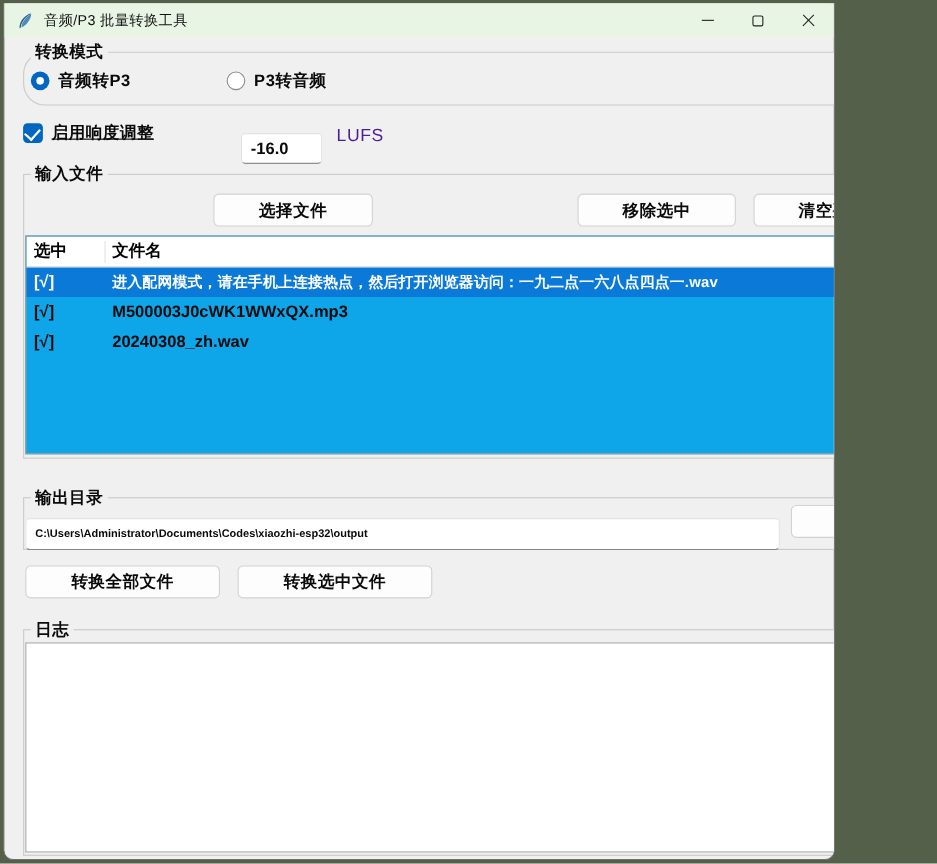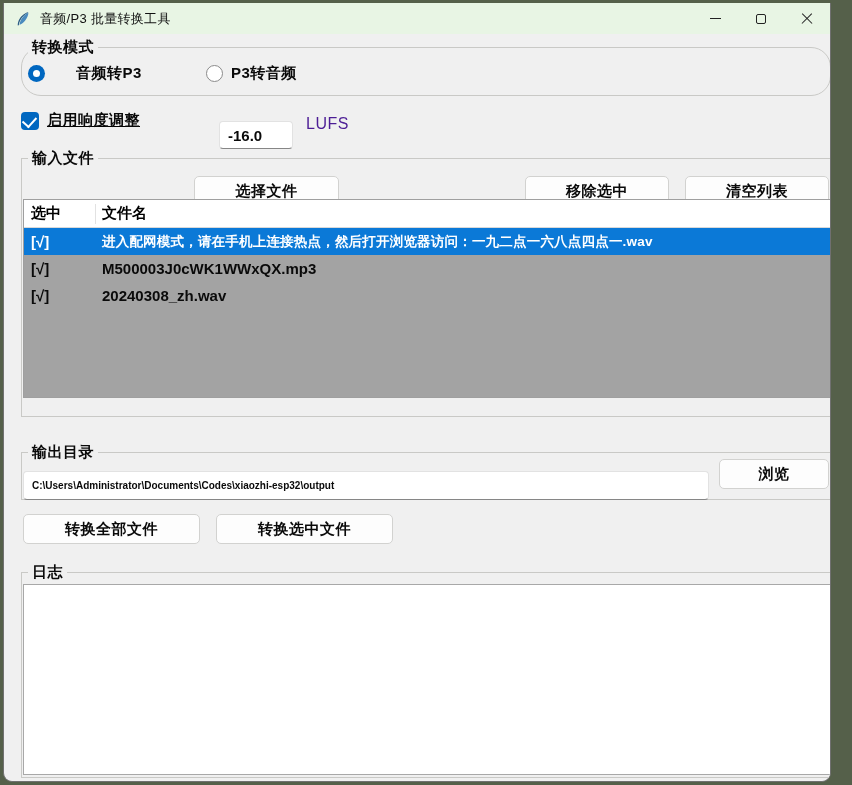--- a/index.html
+++ b/index.html
@@ -4,21 +4,21 @@
 <style>
   * { margin:0; padding:0; box-sizing:border-box; }
   html,body { width:852px; height:785px; }
   body {
     font-family:"Liberation Sans", sans-serif;
     background:#55604a;
     position:relative;
     overflow:hidden;
   }
   .window {
-    position:absolute; left:3px; top:3px; width:828px; height:779px;
+    position:absolute; left:3px; top:3px; width:756px; height:779px;
     background:#f0f0f0;
     border:1px solid #707070; border-top:none;
     border-radius:0 0 9px 9px;
     overflow:hidden;
   }
   
   .titlebar {
     position:absolute; left:0; top:0; width:100%; height:31px;
     background:#e8f5e4;
     display:flex; align-items:center;
@@ -69,22 +69,22 @@
     font-size:15px; font-weight:700; color:#0a0a0a; padding:0 8px; outline:none;margin-top:12px;
   }
   .btn {
     position:absolute; background:#fdfdfd; border:1px solid #d2d2d0; border-radius:5px;
     font-family:Liberation Mono, monospace; font-size:15px; font-weight:700; color:#0a0a0a;
     display:flex; align-items:center; justify-content:center; letter-spacing:.5px; cursor:default;
   }
 
   
   .file-table {
-    position:absolute; left:19px; top:196px; width:808px; height:199px;
-    background:#a3a3a3; border:1px solid #9f9f9f; overflow:hidden;
+    position:absolute; left:19px; top:211px; width:808px; height:199px;
+    background:#0ea5e9; border:1px solid #9f9f9f; overflow:hidden;
   }
   .ft-header {
     position:relative; height:28px; background:#fff; border-bottom:1px solid #d9d9d9;
     display:flex; align-items:center; font-size:15px; font-weight:700;
   }
   .ft-col-check { width:72px; padding-left:7px; flex:0 0 auto; }
   .ft-col-name  { flex:1; padding-left:6px; }
   .ft-header .ft-col-check { border-right:1px solid #e2e2e2; height:20px; display:flex; align-items:center; }
   .ft-row {
     height:27px; display:flex; align-items:center; font-size:15px; font-weight:700; color:#0a0a0a;
@@ -118,21 +118,21 @@
     <div class="tb-btn">
         <div class="glyph-max"></div>
       </div>
     <div class="tb-btn">
         <div class="glyph-close"></div>
       </div>
   </div>
 
   <div class="group" style="left:17px; top:44px; width:810px; height:49px;border-radius:20px;">
     <span class="group-label">转换模式</span>
-    <div class="radio-row" style="left:6px; top:16px;gap:23px;">
+    <div class="radio-row" style="left:6px; top:16px;">
       <div class="radio-outer radio-on"></div>
       <span class="radio-label">音频转P3</span>
     </div>
     <div class="radio-row" style="left:184px; top:16px;">
       <div class="radio-outer radio-off"></div>
       <span class="radio-label">P3转音频</span>
     </div>
   </div>
 
   <div class="radio-row" style="left:17px; top:108px;text-decoration:underline;">

